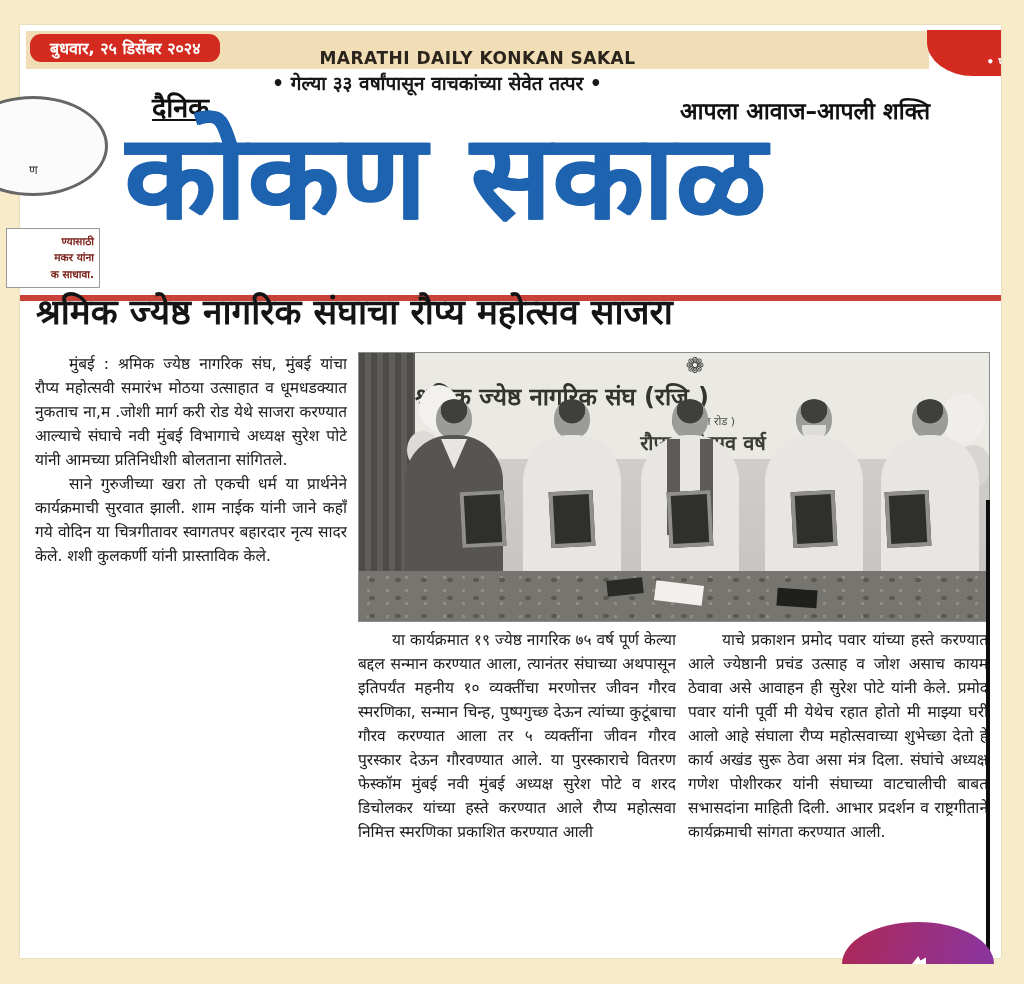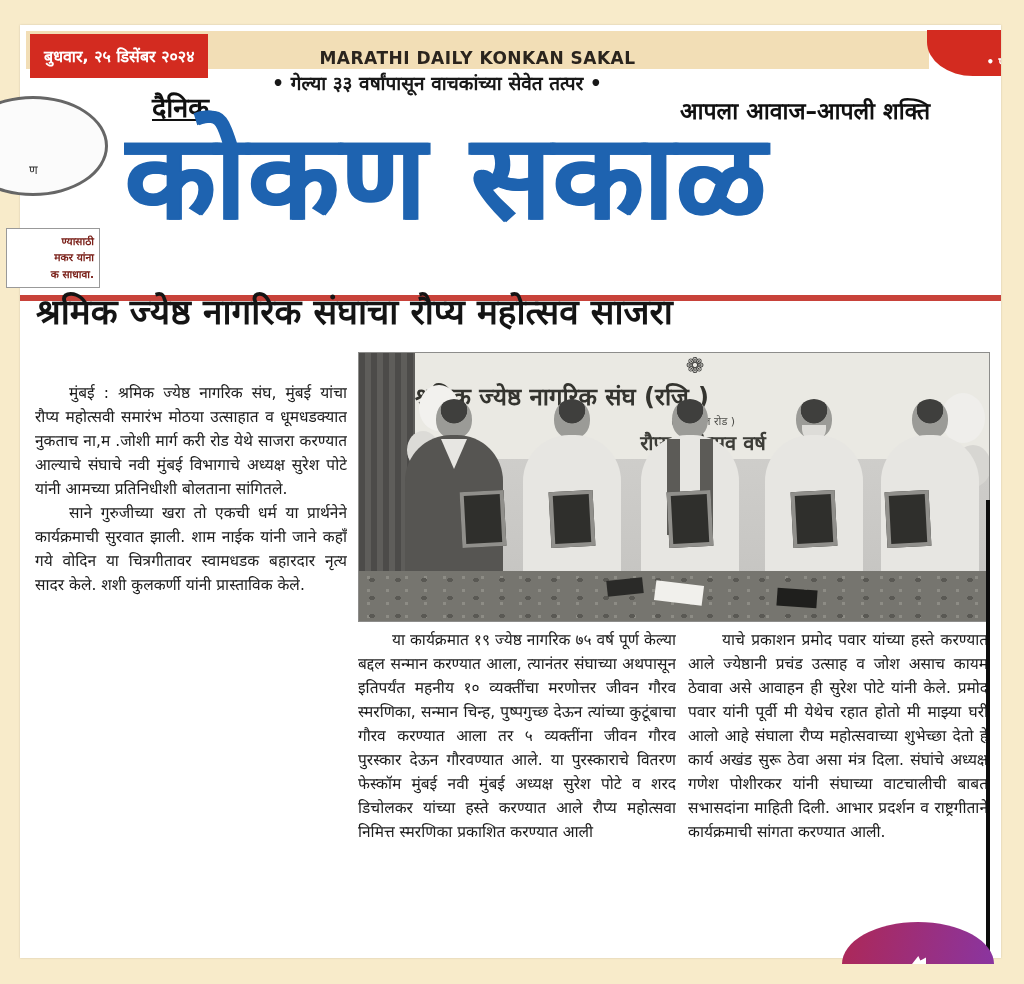--- a/index.html
+++ b/index.html
@@ -6,23 +6,23 @@
   html,body { width:1024px; height:984px; }
   body { font-family:"DejaVu Sans", sans-serif; background:#f8ebca; position:relative; overflow:hidden; }
 
   .page { position:absolute; inset:0; }
 
   .clipping { position:absolute; left:20px; top:25px; width:981px; height:933px;
               background:#ffffff; box-shadow:0 0 2px rgba(0,0,0,.15); }
 
   
   .topbar { position:absolute; left:6px; top:6px; width:903px; height:38px; background:#f2deb6; }
-  .date-box { position:absolute; left:4px; top:3px; height:44px; padding:0 14px;
+  .date-box { position:absolute; left:4px; top:3px; height:28px; padding:0 20px;
               background:#d32b20; color:#fff; font-weight:bold; font-size:16px;
-              display:flex; align-items:center; }
+              display:flex; align-items:center;border-radius:11px; }
   .topbar-title { position:absolute; left:0; right:0; top:0; height:54px;
                   display:flex; align-items:center; justify-content:center;
                   font-weight:bold; font-size:17px; color:#2a241d; letter-spacing:.5px; }
   .right-tab { position:absolute; right:0; top:5px; width:74px; height:46px; background:#d32b20;
                border-bottom-left-radius:46px 34px; overflow:hidden; }
   .right-tab span { position:absolute; right:-14px; bottom:6px; color:#fff; font-size:12px; font-weight:bold; white-space:nowrap; }
 
   
   .masthead { position:absolute; left:0; top:43px; width:981px; height:184px; overflow:visible; }
   .logo-ellipse { position:absolute; left:-62px; top:28px; width:150px; height:100px;
@@ -40,21 +40,21 @@
                text-shadow:2px 0 0 #1e63b0; }
   .red-rule { position:absolute; left:0; top:227px; width:981px; height:6px; background:#c8423a; }
 
   
   .headline { position:absolute; left:16px; top:262px; width:950px;
               font-size:35px; font-weight:bold; color:#141414; white-space:nowrap; overflow:hidden; }
 
   .col { position:absolute; font-size:15.5px; line-height:1.55; text-align:justify;
          color:#1c1c1c; overflow:hidden; }
   .col p { text-indent:34px; margin:0; }
-  .col-left  { left:15px;  top:327px; width:312px; height:586px;margin-top:29px; }
+  .col-left  { left:15px;  top:327px; width:312px; height:586px; }
   .col-mid   { left:338px; top:603px; width:318px; height:310px; }
   .col-right { left:668px; top:603px; width:300px; height:310px; }
 
   
   .photo { position:absolute; left:338px; top:327px; width:632px; height:270px;
            background:linear-gradient(#d6d5d2, #c3c2bf); border:1px solid #8d8d8b; overflow:hidden; }
   .curtain { position:absolute; left:0; top:0; width:56px; height:270px;
              background:repeating-linear-gradient(90deg,#4c4b49 0 6px,#5e5d5a 6px 12px); }
   .banner { position:absolute; left:56px; top:0; width:576px; height:106px; background:#eae9e3; }
   .banner-logo { position:absolute; left:47%; top:0; font-size:22px; color:#3c3c3a; }
@@ -124,21 +124,21 @@
       <div class="tagline-left">• गेल्या ३३ वर्षांपासून वाचकांच्या सेवेत तत्पर •</div>
       <div class="tagline-right">आपला आवाज–आपली शक्ति</div>
       <div class="big-title">कोकण सकाळ</div>
       <div class="red-rule"></div>
     </div>
 
     <h1 class="headline">श्रमिक ज्येष्ठ नागरिक संघाचा रौप्य महोत्सव साजरा</h1>
 
     <div class="col col-left">
       <p>मुंबई : श्रमिक ज्येष्ठ नागरिक संघ, मुंबई यांचा रौप्य महोत्सवी समारंभ मोठया उत्साहात व धूमधडक्यात नुकताच ना,म .जोशी मार्ग करी रोड येथे साजरा करण्यात आल्याचे संघाचे नवी मुंबई विभागाचे अध्यक्ष सुरेश पोटे यांनी आमच्या प्रतिनिधीशी बोलताना सांगितले.</p>
-      <p>साने गुरुजीच्या खरा तो एकची धर्म या प्रार्थनेने कार्यक्रमाची सुरवात झाली. शाम नाईक यांनी जाने कहाँ गये वोदिन या चित्रगीतावर स्वामधडक बहारदार नृत्य सादर केले.  शशी कुलकर्णी यांनी प्रास्ताविक केले.</p>
+      <p>साने गुरुजीच्या खरा तो एकची धर्म या प्रार्थनेने कार्यक्रमाची सुरवात झाली. शाम नाईक यांनी जाने कहाँ गये वोदिन या चित्रगीतावर स्वागतपर बहारदार नृत्य सादर केले.  शशी कुलकर्णी यांनी प्रास्ताविक केले.</p>
     </div>
 
     <div class="photo">
       <div class="curtain"></div>
       <div class="banner">
         <div class="banner-logo">❁</div>
         <div class="banner-l1">श्रमिक ज्येष्ठ नागरिक संघ (रजि.)</div>
         <div class="banner-l2">( डिलाईल रोड )</div>
         <div class="banner-l3">रौप्य महोत्सव वर्ष</div>
       </div>

